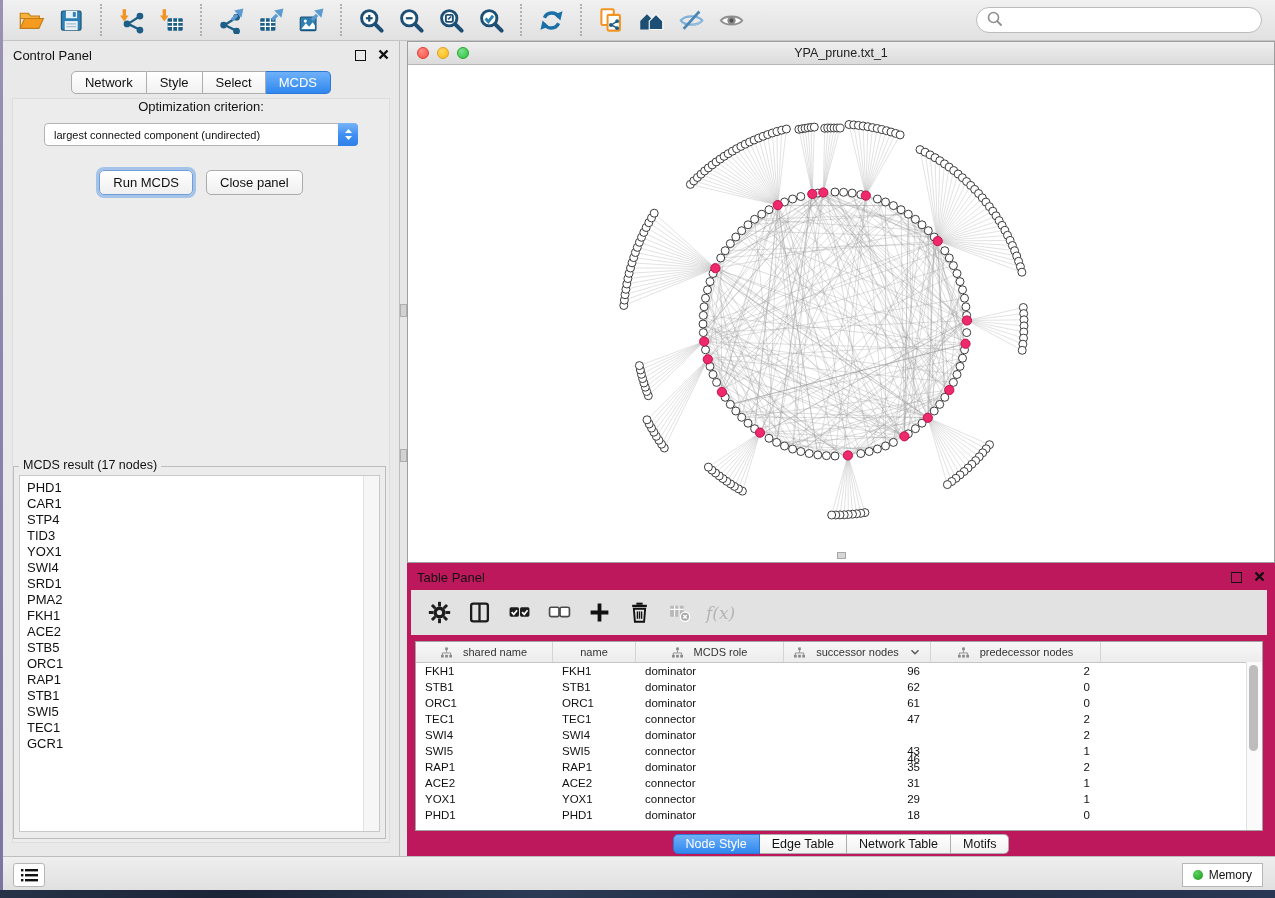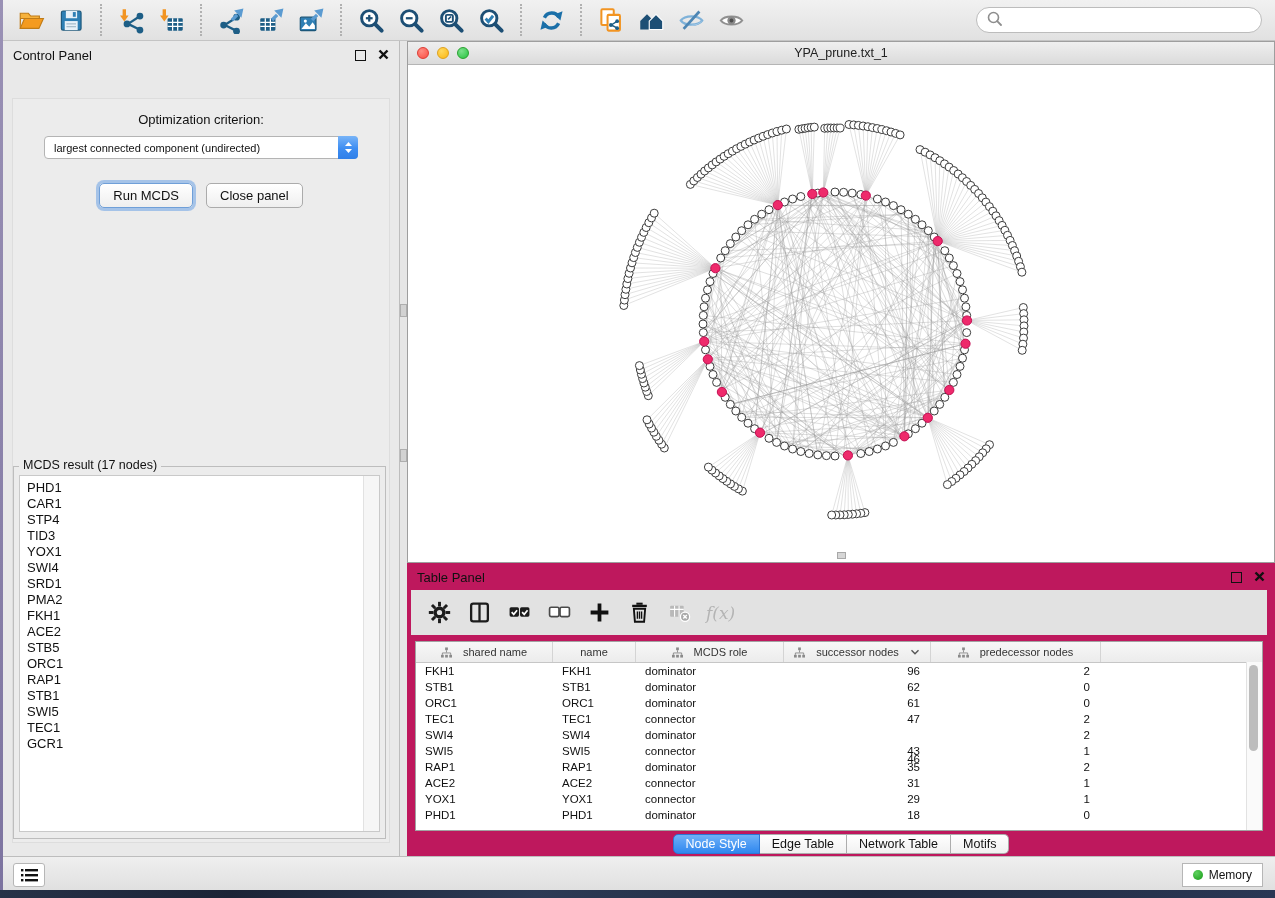--- a/index.html
+++ b/index.html
@@ -25,21 +25,21 @@
   
   .control-panel{position:absolute;left:3px;top:41px;width:397px;height:815px;background:#e9e9e9;
     border-right:1px solid #bdbdbd;box-sizing:border-box}
   .cp-tabs{display:flex;justify-content:center;margin-top:1px}
   .tab{font-size:13px;padding:3px 13px;background:linear-gradient(#fff,#f1f1f1);border:1px solid #adadad;
     border-left-width:0;cursor:default}
   .tab:first-child{border-left-width:1px;border-radius:5px 0 0 5px}
   .tab:last-child{border-radius:0 5px 5px 0}
   .tab.active{background:linear-gradient(#6fb1f8,#2f87ef);border-color:#2b78d6;color:#fff}
   .cp-content{position:absolute;left:9px;right:9px;top:57px;bottom:13px;background:#ececec;border:1px solid #dddddd}
-  .opt-label{text-align:center;margin-top:13px;font-size:13px}
+  .opt-label{text-align:center;font-size:13px}
   .dropdown{position:relative;margin:9px auto 0;width:314px;height:23px;background:#fff;border:1px solid #b4b4b4;
     border-radius:4px;font-size:11px;display:flex;align-items:center;padding-left:9px;box-sizing:border-box}
   .dd-cap{position:absolute;right:-1px;top:-1px;width:20px;height:23px;border-radius:0 4px 4px 0;
     background:linear-gradient(#78b4f8,#3d8df2 55%,#2f7fe8);display:flex;align-items:center;justify-content:center}
   .btn-row{display:flex;justify-content:center;gap:13px;margin-top:24px}
   .btn{height:23px;padding:0 13px;font-size:13px;background:linear-gradient(#ffffff,#efefef);
     border:1px solid #ababab;border-radius:5px;display:flex;align-items:center;cursor:default}
   .btn.focus{box-shadow:0 0 0 3px rgba(118,168,230,.6);border-color:#6f9fd8}
   .result-fieldset{position:absolute;left:10px;right:13px;top:425px;bottom:17px;border:1px solid #bdbdbd}
   .result-title{position:absolute;top:-9px;left:5px;background:#ececec;padding:0 4px;font-size:12.5px}
@@ -257,20 +257,26 @@
       <span>Control Panel</span>
       <span class="spacer"></span>
       <span class="float-box"></span>
       <span class="close-x">
         <svg width="11" height="11" viewBox="0 0 11 11">
             <line x1="1.5" y1="1.5" x2="9.5" y2="9.5" stroke="#111" stroke-width="2.4"></line>
             <line x1="9.5" y1="1.5" x2="1.5" y2="9.5" stroke="#111" stroke-width="2.4"></line>
           </svg>
       </span>
     </div>
+    <div class="cp-tabs" id="cp-tabs">
+        <div class="tab">Network</div>
+        <div class="tab">Style</div>
+        <div class="tab">Select</div>
+        <div class="tab active">MCDS</div>
+      </div>
     <div class="cp-content">
       <div class="opt-label">Optimization criterion:</div>
       <div class="dropdown">
         <span>largest connected component (undirected)</span>
         <span class="dd-cap">
           <svg width="9" height="13" viewBox="0 0 9 13">
               <polygon points="4.5,1 8,5 1,5" fill="#fff"></polygon>
               <polygon points="4.5,12 8,8 1,8" fill="#fff"></polygon>
             </svg>
         </span>

